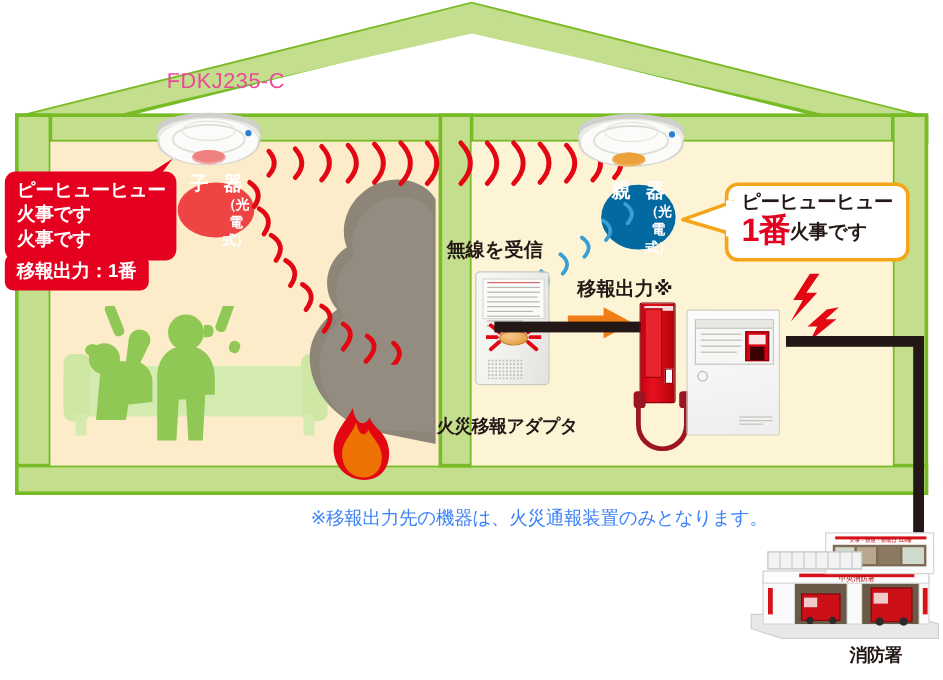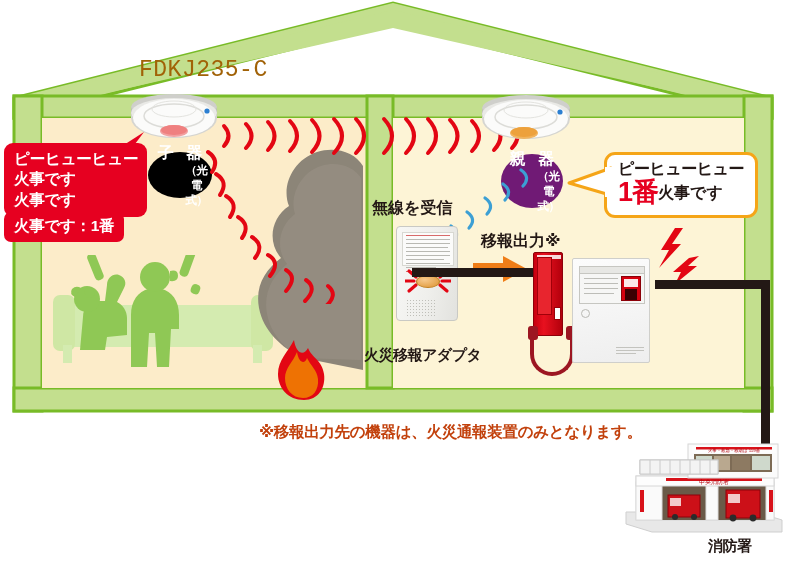--- a/index.html
+++ b/index.html
@@ -6,22 +6,22 @@
   body {
     width: 786px; height: 567px;
     background: #ffffff;
     font-family: "Liberation Sans", "DejaVu Sans", sans-serif;
     overflow: hidden;
     position: relative;
   }
   #stage { position: absolute; inset: 0; width: 786px; height: 567px; }
   .abs { position: absolute; }
   .room-label {
-    font-size: 23px; color: #a16207; letter-spacing: .5px;
-    white-space: nowrap; font-weight: 400; font-family: Liberation Mono, monospace;
+    font-size: 18px; color: #ec4899; letter-spacing: .5px;
+    white-space: nowrap; font-weight: 400;
   }
 
   
   .bubble-red {
     background: #e60020; color: #ffffff; border-radius: 9px;
     padding: 6px 9px 7px 10px; font-size: 15.5px; font-weight: bold;
     line-height: 1.32; letter-spacing: -0.2px; white-space: nowrap;
   }
   .badge-red {
     background: #e60020; color: #ffffff; border-radius: 7px;
@@ -41,28 +41,28 @@
   .bw-l2 { font-size: 16px; font-weight: bold; line-height:1.1; margin-top:0;}
   .bw-big { font-size: 27px; color: #e60020; font-weight: bold; vertical-align: -3px; letter-spacing:-1px;}
 
   
   .dev-badge {
     display:flex; flex-direction:column; align-items:center; justify-content:center;
     color:#ffffff; text-align:center; font-weight:bold;
   }
   .dev-badge .t1 { font-size: 16px; letter-spacing: 4px; text-indent:4px;}
   .dev-badge .t2 { font-size: 11.5px; margin-top: -1px; letter-spacing:-0.5px;margin-left:33px;}
-  .badge-gray { background:#000000; width:64px; height:46px; border-radius:50%; }
-  .badge-green{ background:#701a75; width:62px; height:54px; border-radius:50%; }
+  .badge-gray { background:#ef4444; width:64px; height:46px; border-radius:50%; }
+  .badge-green{ background:#0369a1; width:62px; height:54px; border-radius:50%; }
 
   
   .cap { color:#231815; white-space:nowrap; }
   .cap-lg { font-size: 15px; font-weight: bold; letter-spacing:-0.5px;}
   .cap-md { font-size: 16px; font-weight: bold; }
-  .footnote { font-size: 15.5px; color:#c2410c; white-space:nowrap; letter-spacing:-0.3px;font-weight:bold;}
+  .footnote { font-size: 15.5px; color:#3b82f6; white-space:nowrap; letter-spacing:-0.3px;}
 
   
   .adapter {
     width: 62px; height: 95px; border-radius: 4px;
     background: linear-gradient(100deg,#f7f7f5 0%,#efefec 55%,#e2e2de 100%);
     border: 1px solid #c9c9c4;
   }
   .adapter-panel {
     position:absolute; left:5px; top:5px; width:52px; height:34px;
     background:#fbfbfa; border:1px solid #d8d8d2;
@@ -204,21 +204,21 @@
     <div class="bubble-red" style="position:relative;">
       <div>ピーヒューヒュー</div>
       <div>火事です</div>
       <div>火事です</div>
       <svg class="abs" style="left:112px; top:-11px;" width="30" height="26">
         <path d="M0 18 L28 0 L10 24 Z" fill="#e60020"></path>
       </svg>
     </div>
   </div>
 
-  <div class="abs badge-red" style="left:4px; top:212px;">火事です：1番</div>
+  <div class="abs badge-red" style="left:4px; top:212px;">移報出力：1番</div>
 
   <svg class="abs" style="left:206px; top:104px;" width="330" height="200">
     <g stroke="#e30613" stroke-width="4" fill="none" stroke-linecap="round">
       <path d="M18 22 q9 10 0 20"></path>
         <path d="M40 20 q11 12 0 24"></path>
       <path d="M62 18 q13 14 0 28"></path>
         <path d="M84 17 q14 15 0 30"></path>
       <path d="M106 16 q15 16 0 32"></path>
         <path d="M128 15 q16 17 0 34"></path>
       <path d="M150 15 q16 17 0 34"></path>

